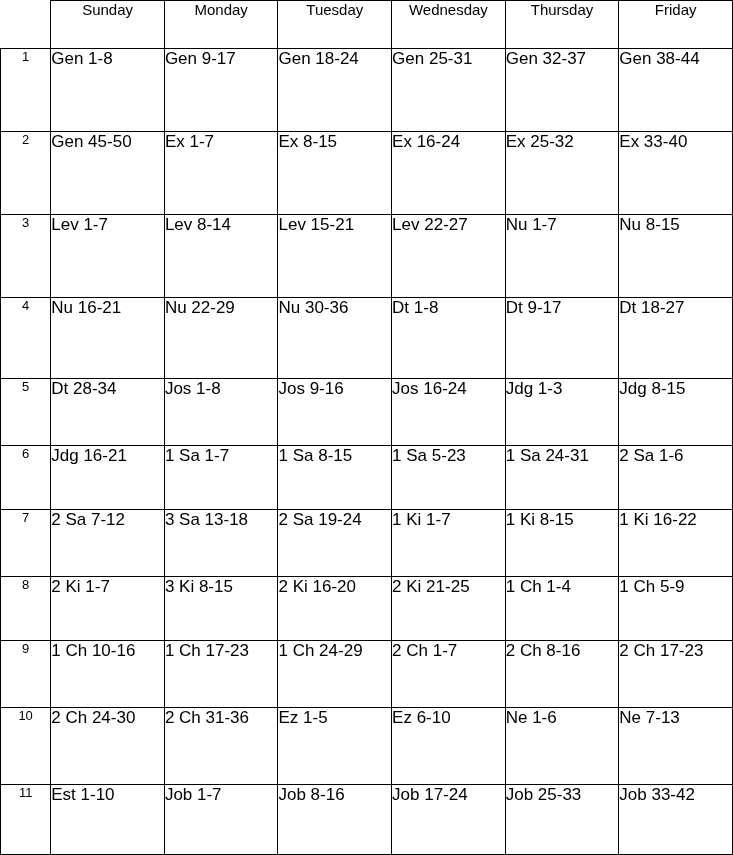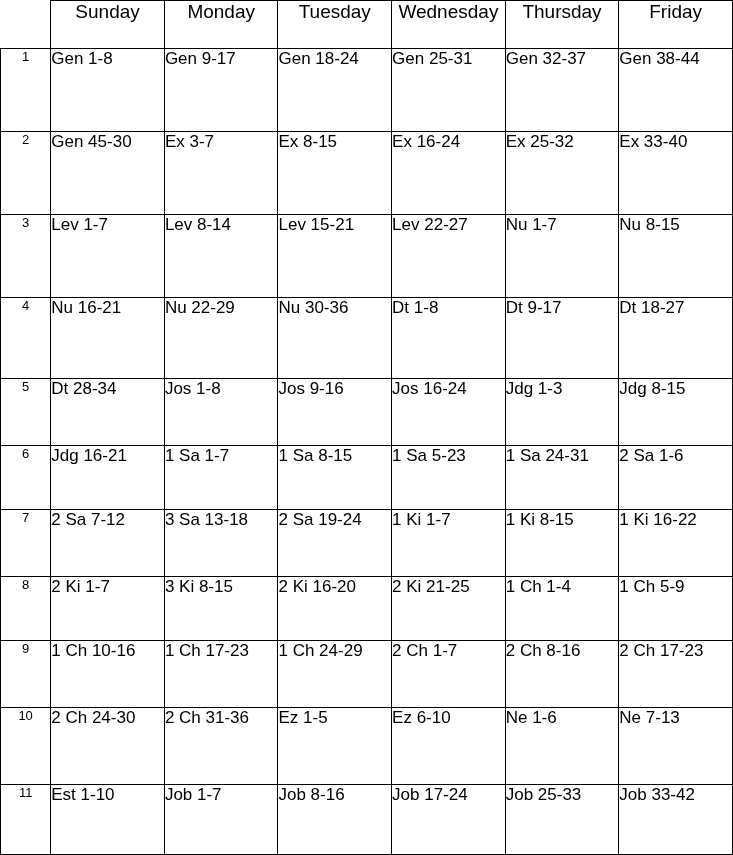--- a/index.html
+++ b/index.html
@@ -31,21 +31,21 @@
   col.day-col  { width: 113px; }
 
   .corner-cell {
     border-top: none !important;
     border-left: none !important;
   }
   .header-row th {
     height: 34px;
     text-align: center;
     vertical-align: middle;
-    font-size: 19px;
+    font-size: 15px;
     font-weight: normal;
   }
   .week-cell {
     text-align: center;
     vertical-align: middle;
     font-size: 13px;
     font-weight: normal;
   }
   .reading-cell {
     font-size: 17px;
@@ -98,22 +98,22 @@
       <td class="reading-cell">Gen 1-8</td>
       <td class="reading-cell">Gen 9-17</td>
       <td class="reading-cell">Gen 18-24</td>
       <td class="reading-cell">Gen 25-31</td>
       <td class="reading-cell">Gen 32-37</td>
       <td class="reading-cell">Gen 38-44</td>
     </tr>
 
     <tr class="r2">
       <td class="week-cell">2</td>
-      <td class="reading-cell">Gen 45-30</td>
-      <td class="reading-cell">Ex 3-7</td>
+      <td class="reading-cell">Gen 45-50</td>
+      <td class="reading-cell">Ex 1-7</td>
       <td class="reading-cell">Ex 8-15</td>
       <td class="reading-cell">Ex 16-24</td>
       <td class="reading-cell">Ex 25-32</td>
       <td class="reading-cell">Ex 33-40</td>
     </tr>
 
     <tr class="r3">
       <td class="week-cell">3</td>
       <td class="reading-cell">Lev 1-7</td>
       <td class="reading-cell">Lev 8-14</td>

